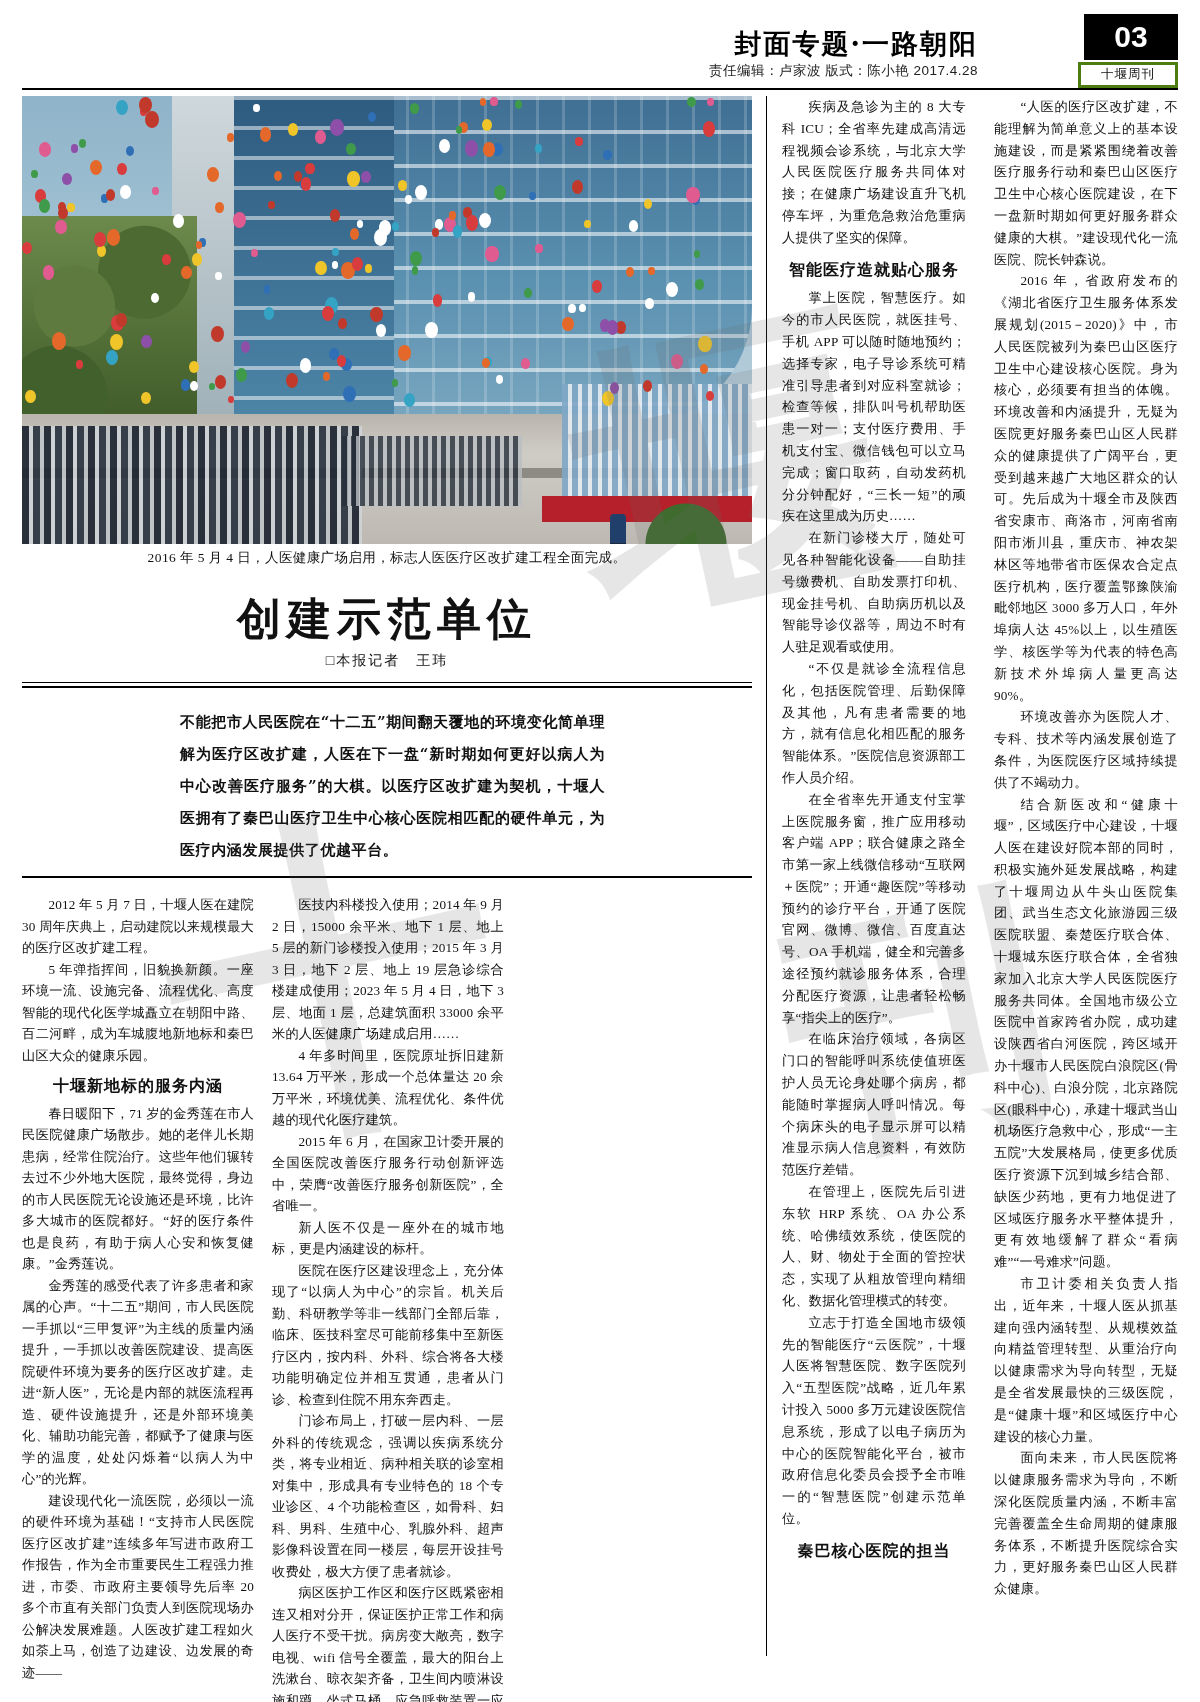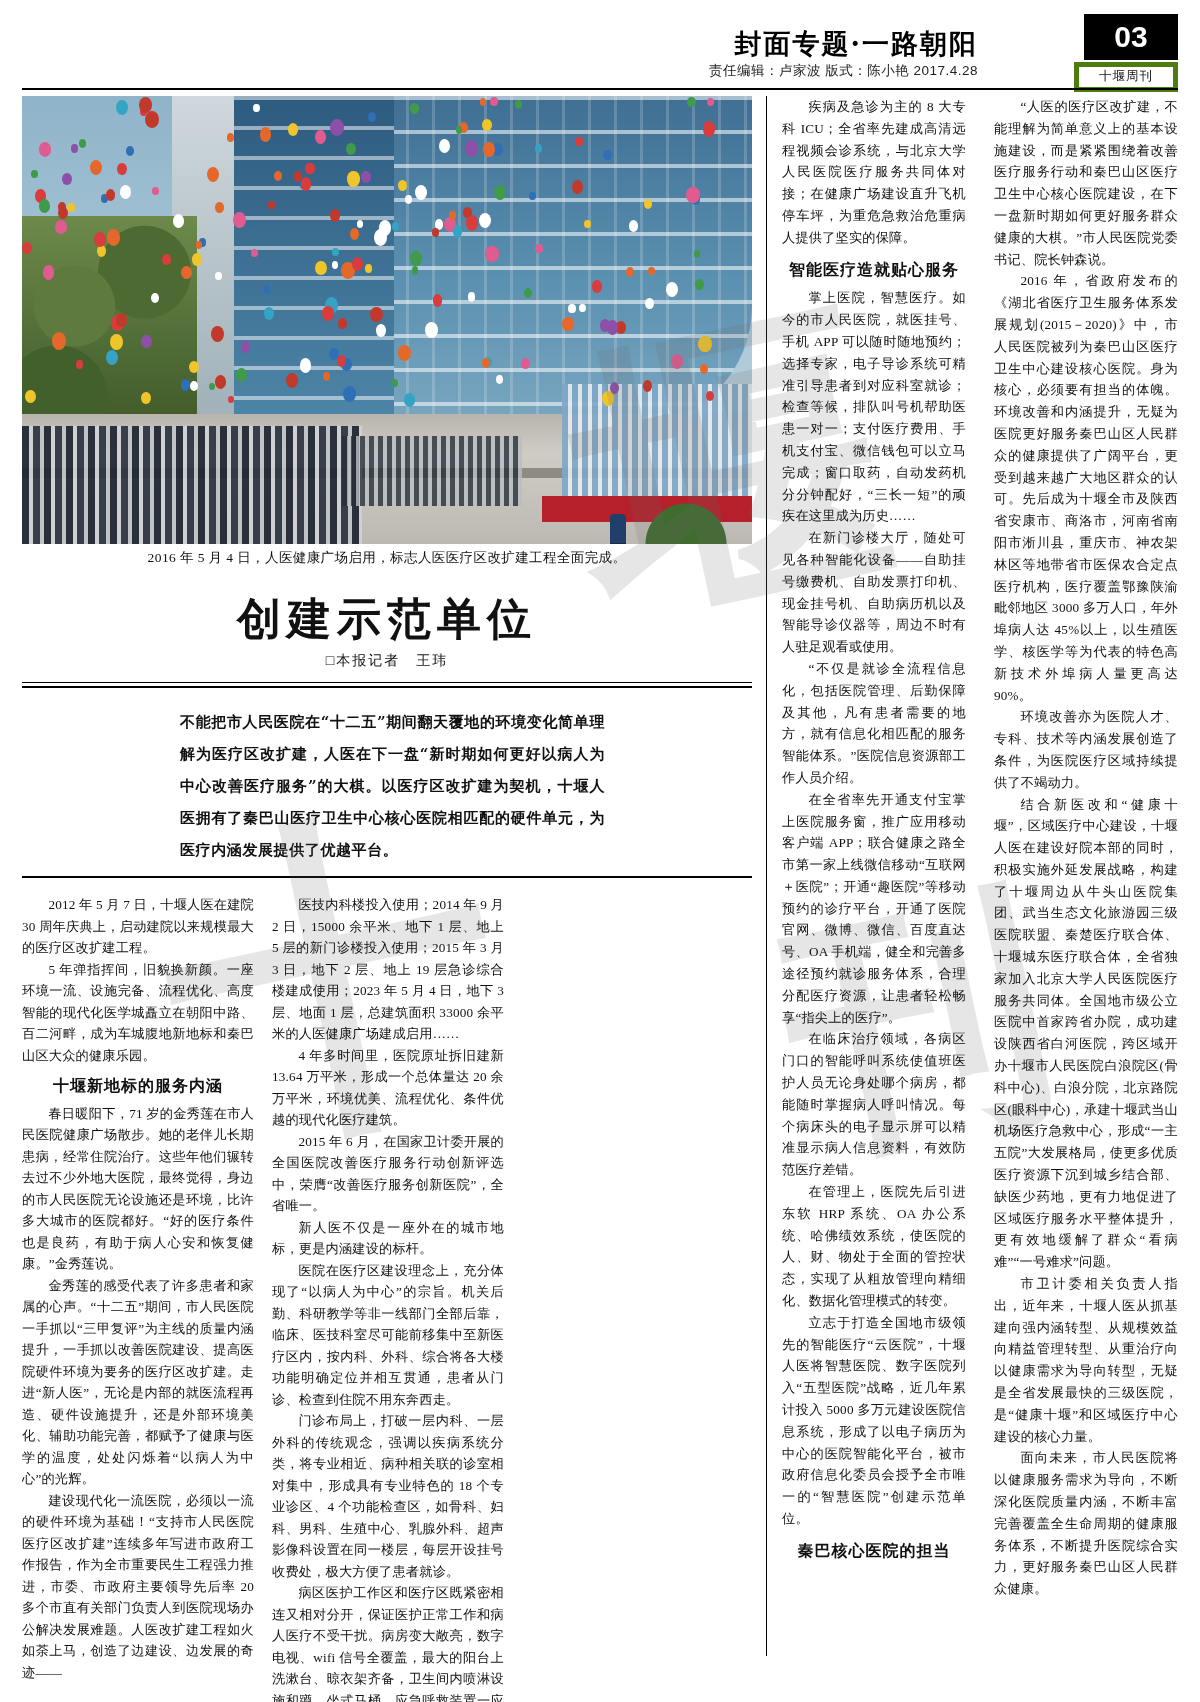--- a/index.html
+++ b/index.html
@@ -83,21 +83,21 @@
     font-weight: bold;
     line-height: 46px;
     font-family: "Liberation Sans", sans-serif;
   }
   .pagelabel {
     position: absolute;
     right: 22px;
     top: 58px;
     width: 94px;
     height: 20px;
-    border: 5px solid #4d7c0f;
+    border: 3px solid #4d7c0f;
     text-align: center;
     font-size: 12.5px;
     line-height: 19px;
     letter-spacing: 1px;
     font-family: "Liberation Sans", sans-serif;
   }
   .hrule {
     position: absolute;
     left: 22px;
     top: 84px;
@@ -520,21 +520,21 @@
       <p>疾病及急诊为主的 8 大专科 ICU；全省率先建成高清远程视频会诊系统，与北京大学人民医院医疗服务共同体对接；在健康广场建设直升飞机停车坪，为重危急救治危重病人提供了坚实的保障。</p>
       <h3>智能医疗造就贴心服务</h3>
       <p>掌上医院，智慧医疗。如今的市人民医院，就医挂号、手机 APP 可以随时随地预约；选择专家，电子导诊系统可精准引导患者到对应科室就诊；检查等候，排队叫号机帮助医患一对一；支付医疗费用、手机支付宝、微信钱包可以立马完成；窗口取药，自动发药机分分钟配好，“三长一短”的顽疾在这里成为历史……</p>
       <p>在新门诊楼大厅，随处可见各种智能化设备——自助挂号缴费机、自助发票打印机、现金挂号机、自助病历机以及智能导诊仪器等，周边不时有人驻足观看或使用。</p>
       <p>“不仅是就诊全流程信息化，包括医院管理、后勤保障及其他，凡有患者需要的地方，就有信息化相匹配的服务智能体系。”医院信息资源部工作人员介绍。</p>
       <p>在全省率先开通支付宝掌上医院服务窗，推广应用移动客户端 APP；联合健康之路全市第一家上线微信移动“互联网＋医院”；开通“趣医院”等移动预约的诊疗平台，开通了医院官网、微博、微信、百度直达号、OA 手机端，健全和完善多途径预约就诊服务体系，合理分配医疗资源，让患者轻松畅享“指尖上的医疗”。</p>
       <p>在临床治疗领域，各病区门口的智能呼叫系统使值班医护人员无论身处哪个病房，都能随时掌握病人呼叫情况。每个病床头的电子显示屏可以精准显示病人信息资料，有效防范医疗差错。</p>
       <p>在管理上，医院先后引进东软 HRP 系统、OA 办公系统、哈佛绩效系统，使医院的人、财、物处于全面的管控状态，实现了从粗放管理向精细化、数据化管理模式的转变。</p>
       <p>立志于打造全国地市级领先的智能医疗“云医院”，十堰人医将智慧医院、数字医院列入“五型医院”战略，近几年累计投入 5000 多万元建设医院信息系统，形成了以电子病历为中心的医院智能化平台，被市政府信息化委员会授予全市唯一的“智慧医院”创建示范单位。</p>
       <h3>秦巴核心医院的担当</h3>
-      <p>“人医的医疗区改扩建，不能理解为简单意义上的基本设施建设，而是紧紧围绕着改善医疗服务行动和秦巴山区医疗卫生中心核心医院建设，在下一盘新时期如何更好服务群众健康的大棋。”市人民医院党委书记、院长钟森说。</p>
+      <p>“人医的医疗区改扩建，不能理解为简单意义上的基本设施建设，而是紧紧围绕着改善医疗服务行动和秦巴山区医疗卫生中心核心医院建设，在下一盘新时期如何更好服务群众健康的大棋。”建设现代化一流医院、院长钟森说。</p>
       <p>2016 年，省政府发布的《湖北省医疗卫生服务体系发展规划(2015－2020)》中，市人民医院被列为秦巴山区医疗卫生中心建设核心医院。身为核心，必须要有担当的体魄。环境改善和内涵提升，无疑为医院更好服务秦巴山区人民群众的健康提供了广阔平台，更受到越来越广大地区群众的认可。先后成为十堰全市及陕西省安康市、商洛市，河南省南阳市淅川县，重庆市、神农架林区等地带省市医保农合定点医疗机构，医疗覆盖鄂豫陕渝毗邻地区 3000 多万人口，年外埠病人达 45%以上，以生殖医学、核医学等为代表的特色高新技术外埠病人量更高达 90%。</p>
       <p>环境改善亦为医院人才、专科、技术等内涵发展创造了条件，为医院医疗区域持续提供了不竭动力。</p>
       <p>结合新医改和“健康十堰”，区域医疗中心建设，十堰人医在建设好院本部的同时，积极实施外延发展战略，构建了十堰周边从牛头山医院集团、武当生态文化旅游园三级医院联盟、秦楚医疗联合体、十堰城东医疗联合体，全省独家加入北京大学人民医院医疗服务共同体。全国地市级公立医院中首家跨省办院，成功建设陕西省白河医院，跨区域开办十堰市人民医院白浪院区(骨科中心)、白浪分院，北京路院区(眼科中心)，承建十堰武当山机场医疗急救中心，形成“一主五院”大发展格局，使更多优质医疗资源下沉到城乡结合部、缺医少药地，更有力地促进了区域医疗服务水平整体提升，更有效地缓解了群众“看病难”“一号难求”问题。</p>
       <p>市卫计委相关负责人指出，近年来，十堰人医从抓基建向强内涵转型、从规模效益向精益管理转型、从重治疗向以健康需求为导向转型，无疑是全省发展最快的三级医院，是“健康十堰”和区域医疗中心建设的核心力量。</p>
       <p>面向未来，市人民医院将以健康服务需求为导向，不断深化医院质量内涵，不断丰富完善覆盖全生命周期的健康服务体系，不断提升医院综合实力，更好服务秦巴山区人民群众健康。</p>
     </div>
 
 </div>
 
 </body></html>

